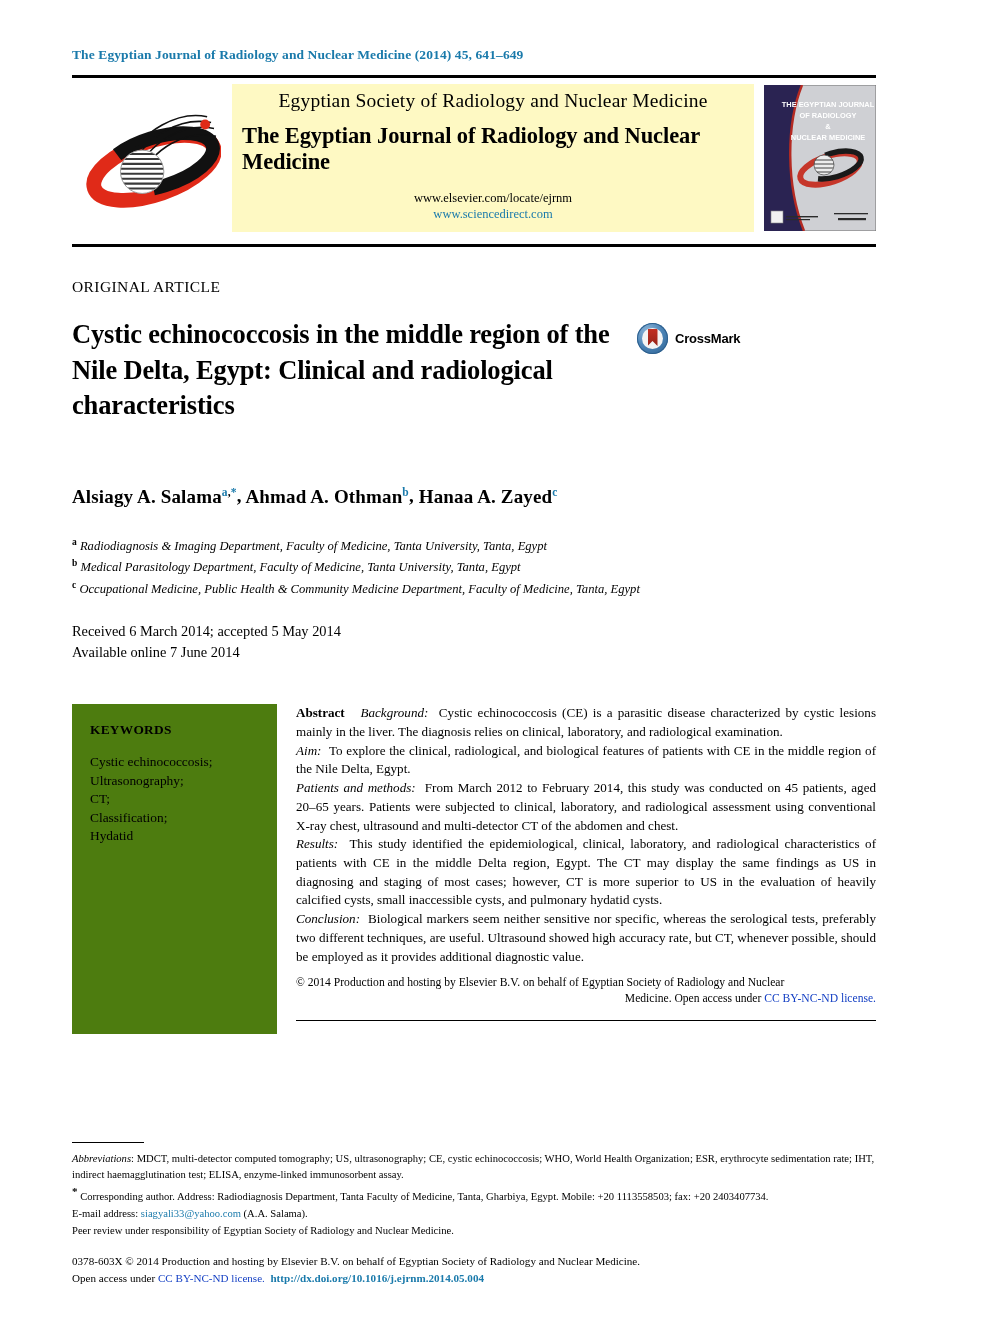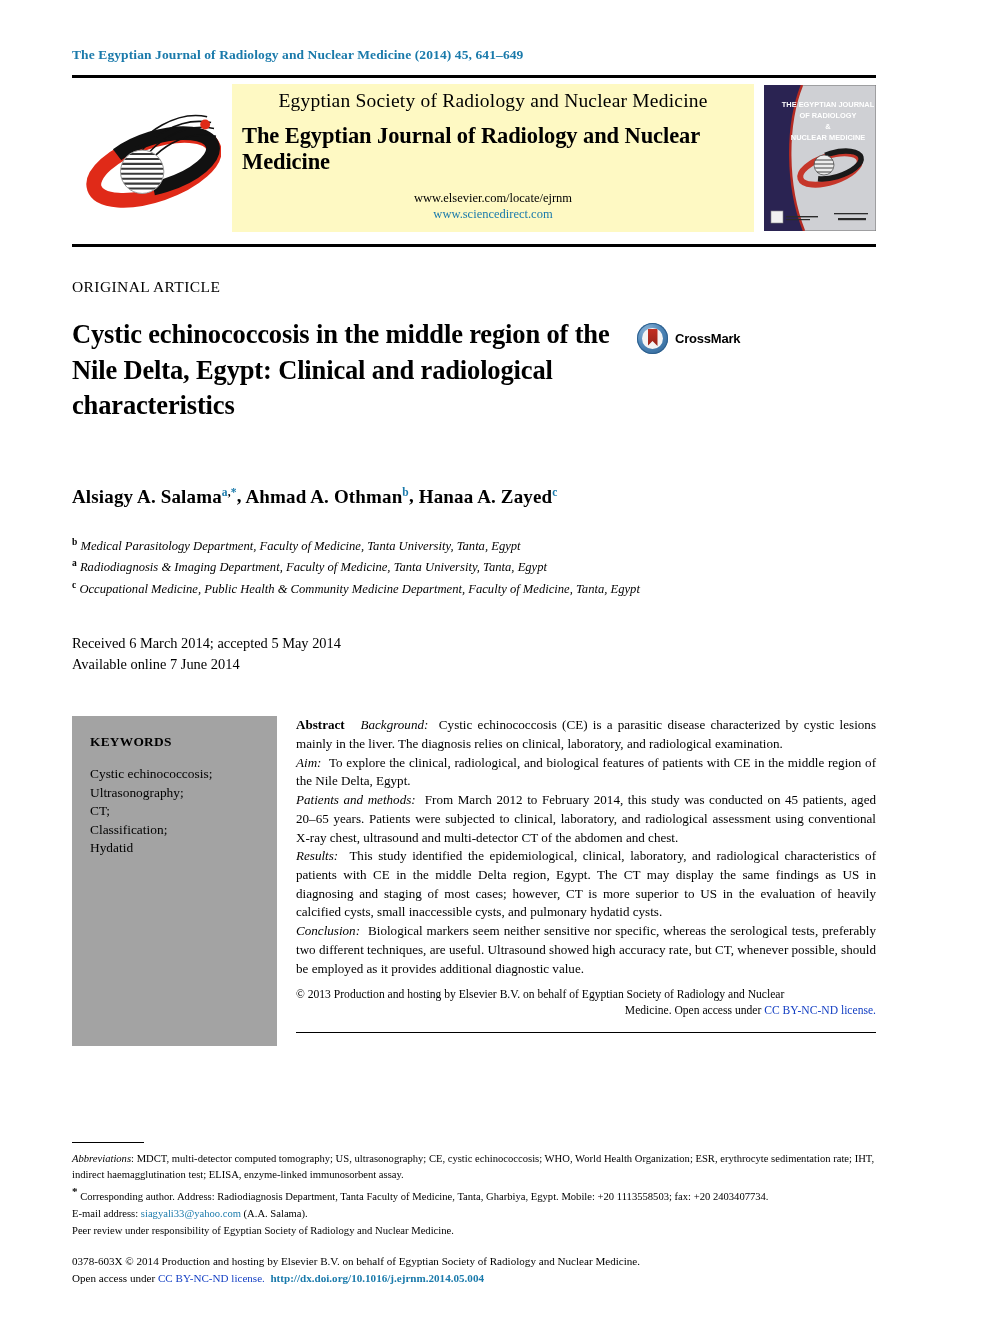--- a/index.html
+++ b/index.html
@@ -128,30 +128,30 @@
   .affils { margin-top: 27px; }
   .affil {
     font-size: 12.6px;
     font-style: italic;
     line-height: 1.62;
     font-family: "Liberation Serif", serif;
   }
   .affil sup { font-style: normal; font-weight: bold; font-size: 9.5px; }
 
   .dates {
-    margin-top: 34px;
+    margin-top: 22px;
     font-size: 14.4px;
     line-height: 1.42;
   }
 
   
   .abs-wrap { display: flex; margin-top: 42px; }
   .kw-col {
     flex: 0 0 205px;
-    background: #a3a3a3;
+    background: #4d7c0f;
     padding: 18px 16px 26px 18px;
     align-self: flex-start;
     min-height: 330px;
   }
   .kw-head {
     font-size: 13.4px; font-weight: bold;
     font-family: "Liberation Serif", serif;
     letter-spacing: .25px;
     margin-bottom: 15px;
   }
@@ -298,22 +298,22 @@
       </span>
       <span class="cm-text">CrossMark</span>
     </div>
   </div>
 
   <div class="authors">
     <span><span>Alsiagy A. Salama</span><sup>a</sup><sup class="star">,<span style="color:#1a7aab">*</span></sup></span><span>, </span><span><span>Ahmad A. Othman</span><sup>b</sup></span><span>, </span><span><span>Hanaa A. Zayed</span><sup>c</sup></span>
   </div>
 
   <div class="affils">
+    <div class="affil"><sup>a</sup> <span>Radiodiagnosis &amp; Imaging Department, Faculty of Medicine, Tanta University, Tanta, Egypt</span></div>
     <div class="affil"><sup>b</sup> <span>Medical Parasitology Department, Faculty of Medicine, Tanta University, Tanta, Egypt</span></div>
-    <div class="affil"><sup>a</sup> <span>Radiodiagnosis &amp; Imaging Department, Faculty of Medicine, Tanta University, Tanta, Egypt</span></div>
     <div class="affil"><sup>c</sup> <span>Occupational Medicine, Public Health &amp; Community Medicine Department, Faculty of Medicine, Tanta, Egypt</span></div>
   </div>
 
   <div class="dates">
     <div>Received 6 March 2014; accepted 5 May 2014</div>
     <div>Available online 7 June 2014</div>
   </div>
 
   <div class="abs-wrap">
 
@@ -327,21 +327,21 @@
     </div>
 
     <div class="abs-col">
       <p class="abs-p"><span class="lbl-b">Abstract</span>&nbsp;&nbsp;&nbsp;<span class="lbl-i">Background:</span>&nbsp;&nbsp;<span>Cystic echinococcosis (CE) is a parasitic disease characterized by cystic lesions mainly in the liver. The diagnosis relies on clinical, laboratory, and radiological examination.</span></p>
       <p class="abs-p"><span class="lbl-i">Aim:</span>&nbsp;&nbsp;<span>To explore the clinical, radiological, and biological features of patients with CE in the middle region of the Nile Delta, Egypt.</span></p>
       <p class="abs-p"><span class="lbl-i">Patients and methods:</span>&nbsp;&nbsp;<span>From March 2012 to February 2014, this study was conducted on 45 patients, aged 20–65 years. Patients were subjected to clinical, laboratory, and radiological assessment using conventional X-ray chest, ultrasound and multi-detector CT of the abdomen and chest.</span></p>
       <p class="abs-p"><span class="lbl-i">Results:</span>&nbsp;&nbsp;<span>This study identified the epidemiological, clinical, laboratory, and radiological characteristics of patients with CE in the middle Delta region, Egypt. The CT may display the same findings as US in diagnosing and staging of most cases; however, CT is more superior to US in the evaluation of heavily calcified cysts, small inaccessible cysts, and pulmonary hydatid cysts.</span></p>
       <p class="abs-p"><span class="lbl-i">Conclusion:</span>&nbsp;&nbsp;<span>Biological markers seem neither sensitive nor specific, whereas the serological tests, preferably two different techniques, are useful. Ultrasound showed high accuracy rate, but CT, whenever possible, should be employed as it provides additional diagnostic value.</span></p>
 
       <div class="abs-copy">
-        <span class="lead">© 2013 Production and hosting by Elsevier B.V. on behalf of Egyptian Society of Radiology and Nuclear</span>
+        <span class="lead">© 2014 Production and hosting by Elsevier B.V. on behalf of Egyptian Society of Radiology and Nuclear</span>
         <span>Medicine. Open access under </span><a class="link" href="#">CC BY-NC-ND license.</a>
       </div>
       <div class="abs-underline"></div>
     </div>
   </div>
 
   <div class="foot">
     <div class="foot-rule"></div>
 
     <p class="foot-p"><span class="it">Abbreviations</span><span>: MDCT, multi-detector computed tomography; US, ultrasonography; CE, cystic echinococcosis; WHO, World Health Organization; ESR, erythrocyte sedimentation rate; IHT, indirect haemagglutination test; ELISA, enzyme-linked immunosorbent assay.</span></p>

